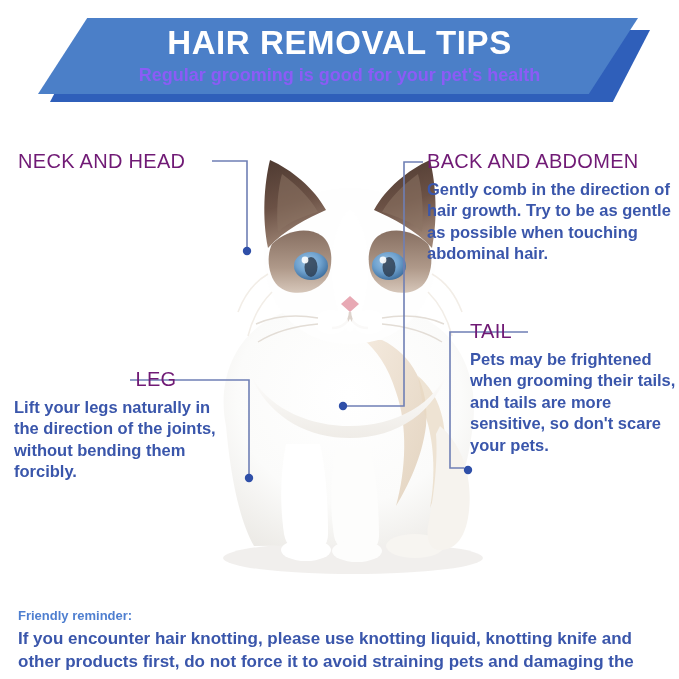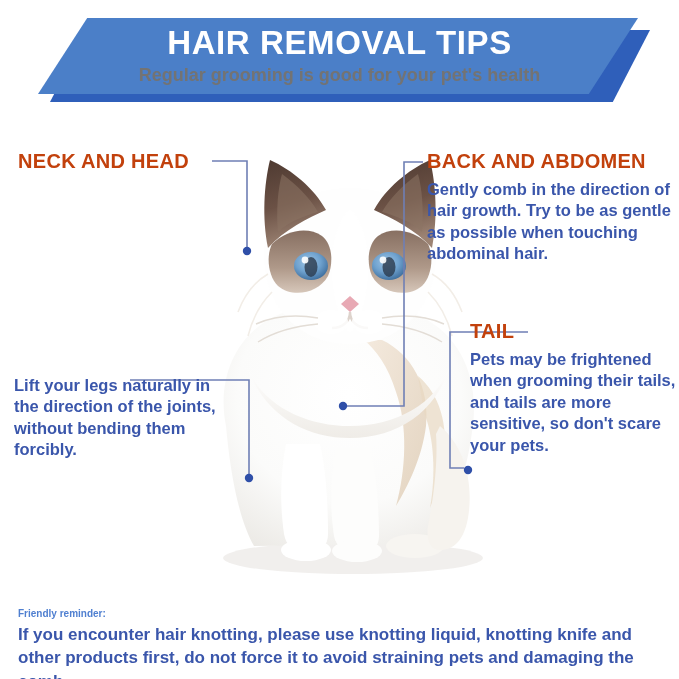--- a/index.html
+++ b/index.html
@@ -59,34 +59,34 @@
   }
   #banner-title {
     color: #ffffff;
     font-size: 33px;
     font-weight: bold;
     letter-spacing: 0.6px;
     line-height: 1.05;
     white-space: nowrap;
   }
   #banner-subtitle {
-    color: #737373;
+    color: #8b5cf6;
     font-size: 18px;
     font-weight: bold;
     line-height: 1.1;
     margin-top: 5px;
     white-space: nowrap;
   }
 
   
   .block { position: absolute; }
   .block-head {
     font-size: 20px;
-    font-weight: bold;
-    color: #c2410c;
+    font-weight: normal;
+    color: #701a75;
     letter-spacing: 0.3px;
     line-height: 1.1;
     white-space: nowrap;
   }
   .block-body {
     font-size: 16.5px;
     font-weight: bold;
     color: #3a56ab;
     line-height: 1.30;
     margin-top: 7px;
@@ -117,21 +117,21 @@
   }
 
   
   #footer {
     position: absolute;
     left: 18px;
     top: 608px;
     width: 650px;
   }
   #footer-title {
-    font-size: 10px;
+    font-size: 13px;
     font-weight: bold;
     color: #4f7fd0;
     line-height: 1.2;
   }
   #footer-body {
     font-size: 17px;
     font-weight: bold;
     color: #3a56ab;
     line-height: 1.38;
     margin-top: 3px;
@@ -278,20 +278,21 @@
     <div class="block-head">TAIL</div>
     <div class="block-body">Pets may be frightened when grooming their tails, and tails are more sensitive, so don't scare your pets.</div>
   </div>
 
   <div class="block" id="block-back">
     <div class="block-head">BACK AND ABDOMEN</div>
     <div class="block-body">Gently comb in the direction of hair growth. Try to be as gentle as possible when touching abdominal hair.</div>
   </div>
 
   <div class="block" id="block-leg">
+    <div class="block-head">LEG</div>
     <div class="block-body">Lift your legs naturally in the direction of the joints, without bending them forcibly.</div>
   </div>
 
   <div id="footer">
     <div id="footer-title">Friendly reminder:</div>
     <div id="footer-body">If you encounter hair knotting, please use knotting liquid, knotting knife and other products first, do not force it to avoid straining pets and damaging the comb.</div>
   </div>
 
 </div>
 

